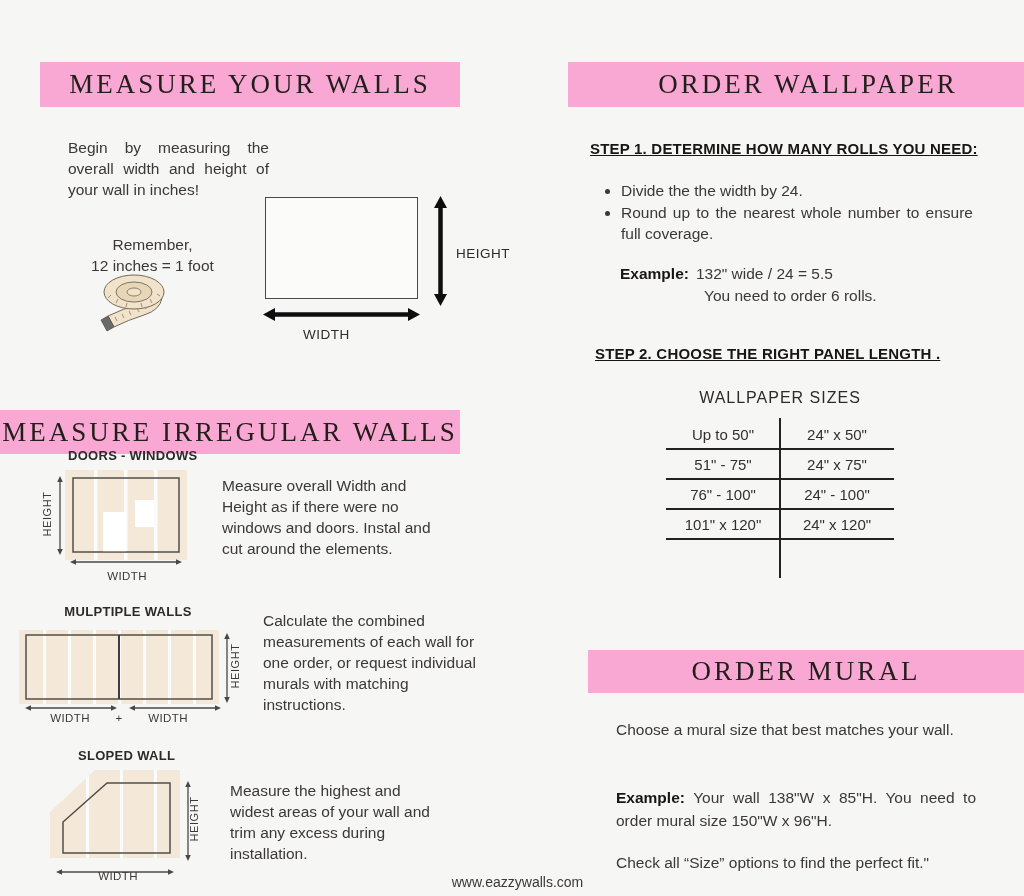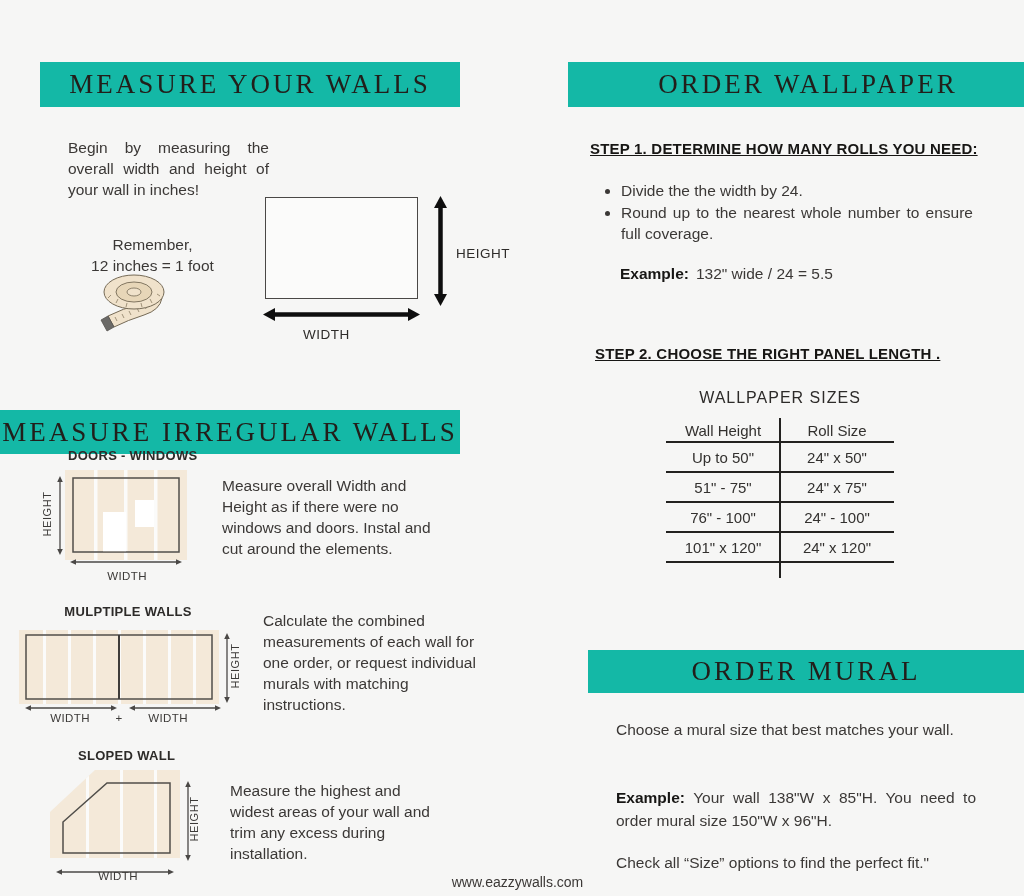--- a/index.html
+++ b/index.html
@@ -8,21 +8,21 @@
     position:relative;
     background:#f6f6f5;
     font-family:"Liberation Sans", sans-serif;
     color:#3b3836;
     overflow:hidden;
   }
   .abs { position:absolute; }
   
   .banner {
     position:absolute;
-    background:#14b8a6;
+    background:#f9a8d4;
     display:flex; align-items:center; justify-content:center;
     font-family:"Liberation Serif", serif;
     font-weight:500;
     font-size:27px;
     letter-spacing:3px;
     color:#221e1a;
   }
   
   .para { position:absolute; font-size:15.5px; line-height:21px; color:#3b3836; }
   .just { text-align:justify; }
@@ -190,32 +190,29 @@
 
 <div class="bold-head" style="left:590px;top:140px;">STEP 1. DETERMINE HOW MANY ROLLS YOU NEED:</div>
 
 <ul class="bullets" style="left:604px;top:180px;width:369px;">
   <li>Divide the the width by 24.</li>
   <li>Round up to the nearest whole number to ensure full coverage.</li>
 </ul>
 
 <div class="example-block" style="left:620px;top:263px;">
   <b>Example:</b><span>132" wide / 24 = 5.5</span>
+  <span class="l2">You need to order 6 rolls.</span>
 </div>
 
 <div class="bold-head" style="left:595px;top:345px;">STEP 2. CHOOSE THE RIGHT PANEL LENGTH .</div>
 
 <div class="table-title">WALLPAPER SIZES</div>
 
 <div class="wtable">
   <div class="vline"></div>
-  <div class="hrow">
-    <div class="cell">Wall Height</div>
-    <div class="cell">Roll Size</div>
-  </div>
   <div class="trow">
     <div class="cell">Up to 50"</div>
     <div class="cell">24" x 50"</div>
   </div>
   <div class="trow">
     <div class="cell">51" - 75"</div>
     <div class="cell">24" x  75"</div>
   </div>
   <div class="trow">
     <div class="cell">76" - 100"</div>

